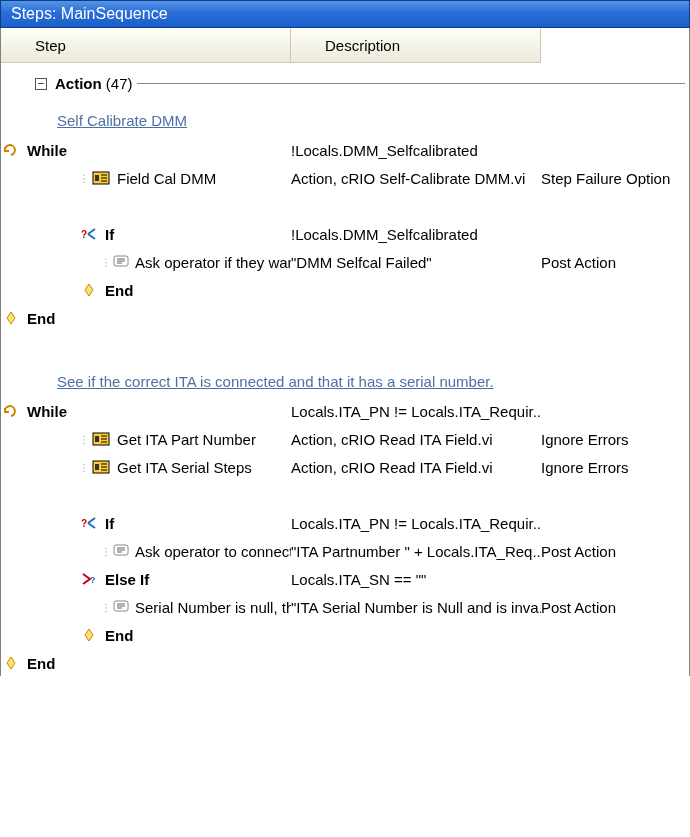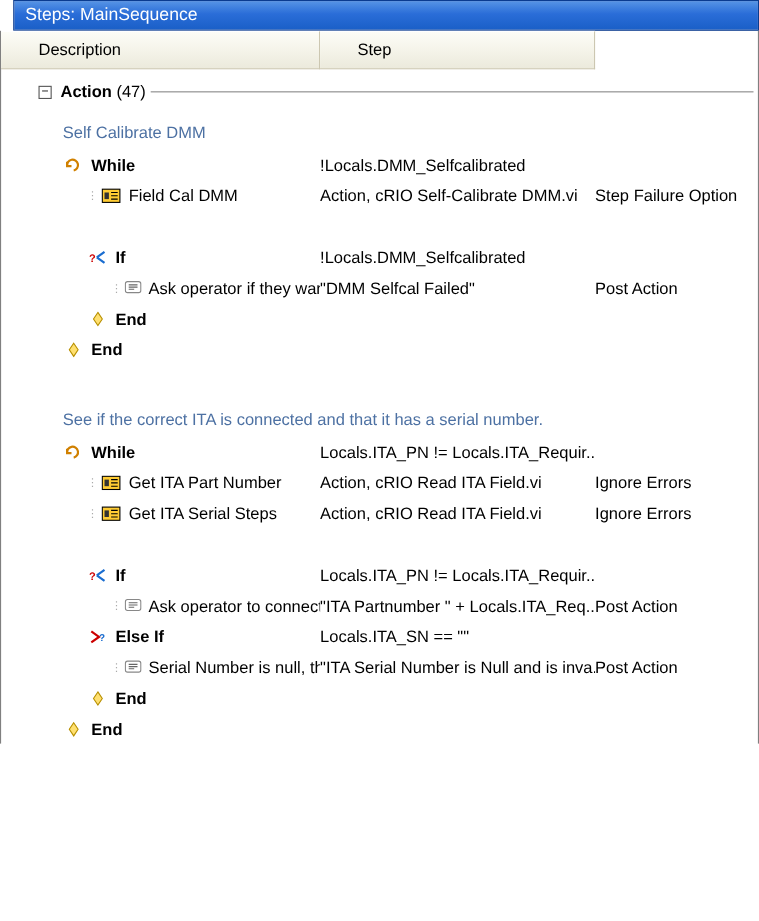--- a/index.html
+++ b/index.html
@@ -11,21 +11,20 @@
       width: 690px;
       height: 837px;
       overflow: hidden;
     }
     .title-bar {
       background: linear-gradient(to bottom, #5694e5 0%, #2a6dd8 45%, #1a5fc7 100%);
       color: #fff;
       padding: 4px 10px;
       font-size: 16px;
       border: 1px solid #0a3b8f;
-      margin-left: 12px;
     }
     .grid {
       display: grid;
       grid-template-columns: 290px 250px 150px;
       border-left: 1px solid #808080;
       border-right: 1px solid #808080;
     }
     .header {
       background: linear-gradient(to bottom, #fdfdf7, #eceadc);
       border-top: 1px solid #fff;
@@ -69,22 +68,23 @@
       flex: 1;
       border-top: 1px solid #888;
       margin-left: 4px;
       margin-right: 6px;
     }
     .count { font-weight: normal; }
     .comment {
       color: #4d71a3;
       font-size: 15px;
       padding: 14px 0 6px 56px;
-    }
-    .indent-0 { padding-left: 56px; }
+      text-decoration: underline;
+    }
+    .indent-0 { }
     .indent-1 { padding-left: 78px; }
     .indent-2 { padding-left: 100px; }
     .bold { font-weight: bold; }
     .icon {
       display: inline-flex;
       width: 20px;
       height: 16px;
       margin-right: 6px;
       align-items: center;
       justify-content: center;
@@ -99,22 +99,22 @@
     .spacer { height: 28px; }
   </style>
 </head>
 <body>
 
 <div class="title-bar">
   <span>Steps: MainSequence</span>
 </div>
 
 <div class="grid">
+  <div class="header">Step</div>
   <div class="header">Description</div>
-  <div class="header">Step</div>
 
   <div class="body">
     <div class="section-header">
       <span class="minus">−</span>
       <span>Action</span>&nbsp;
       <span class="count">(47)</span>
       <span class="line"></span>
     </div>
 
     <div class="comment">Self Calibrate DMM</div>

